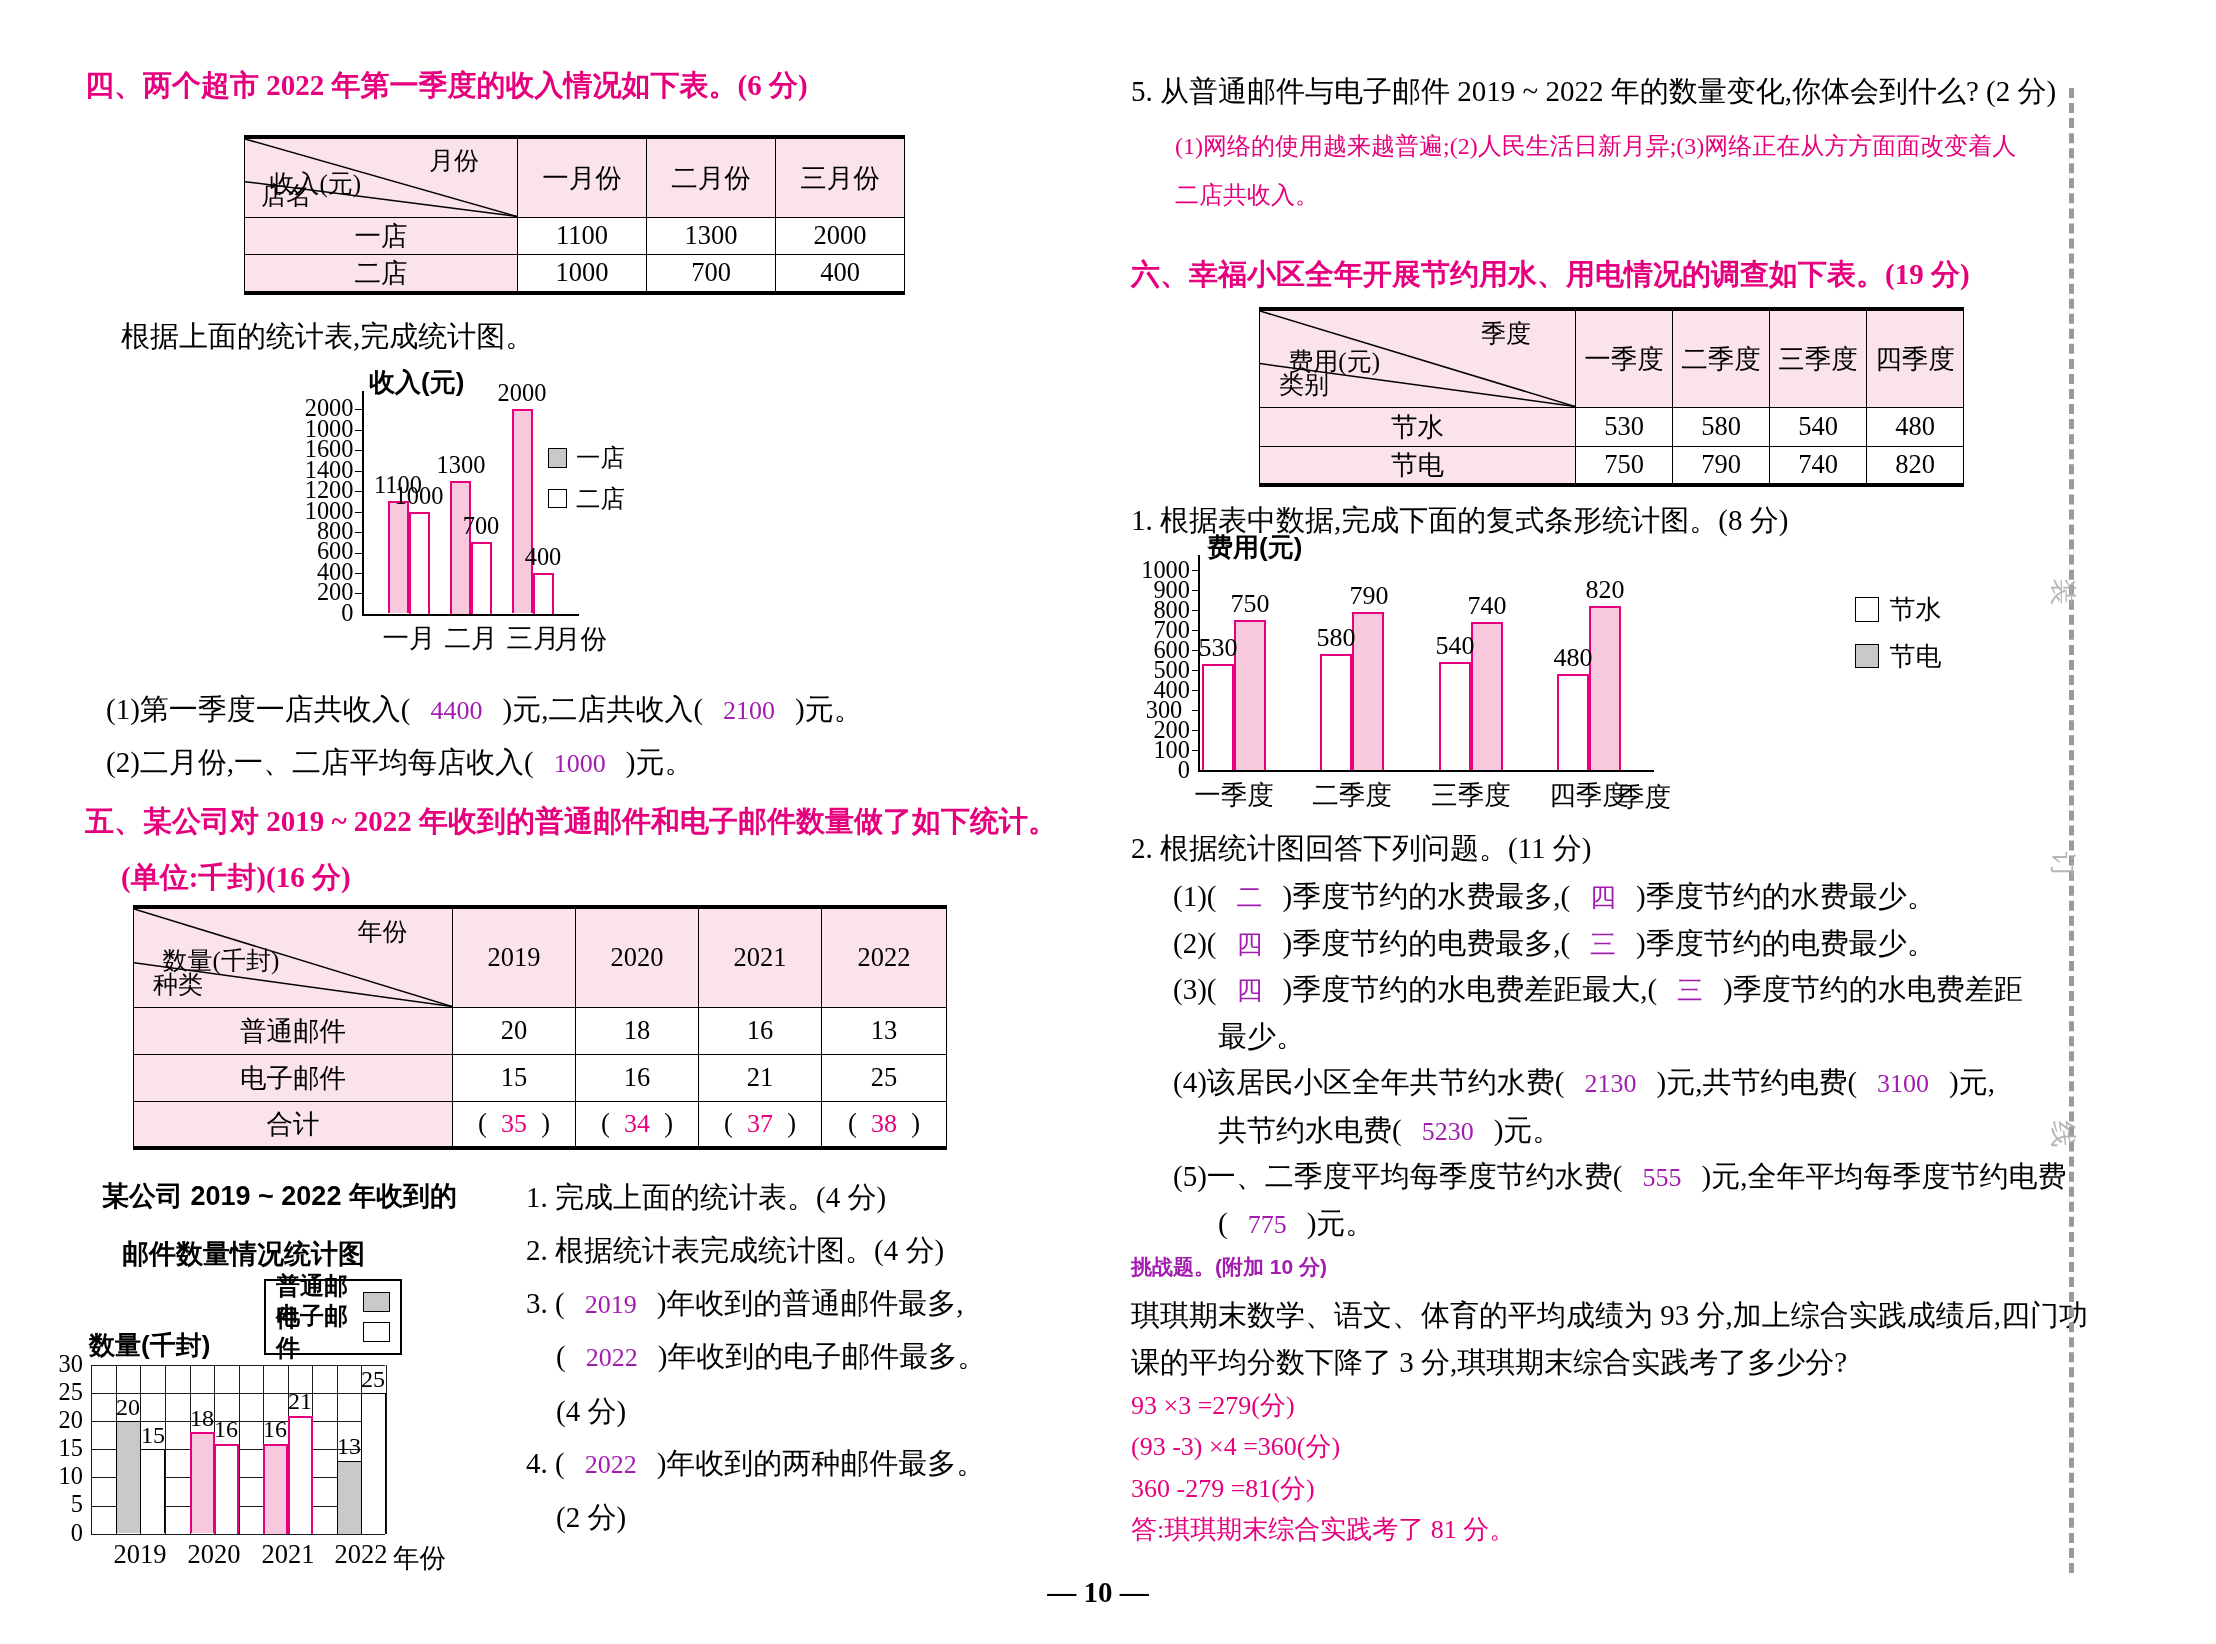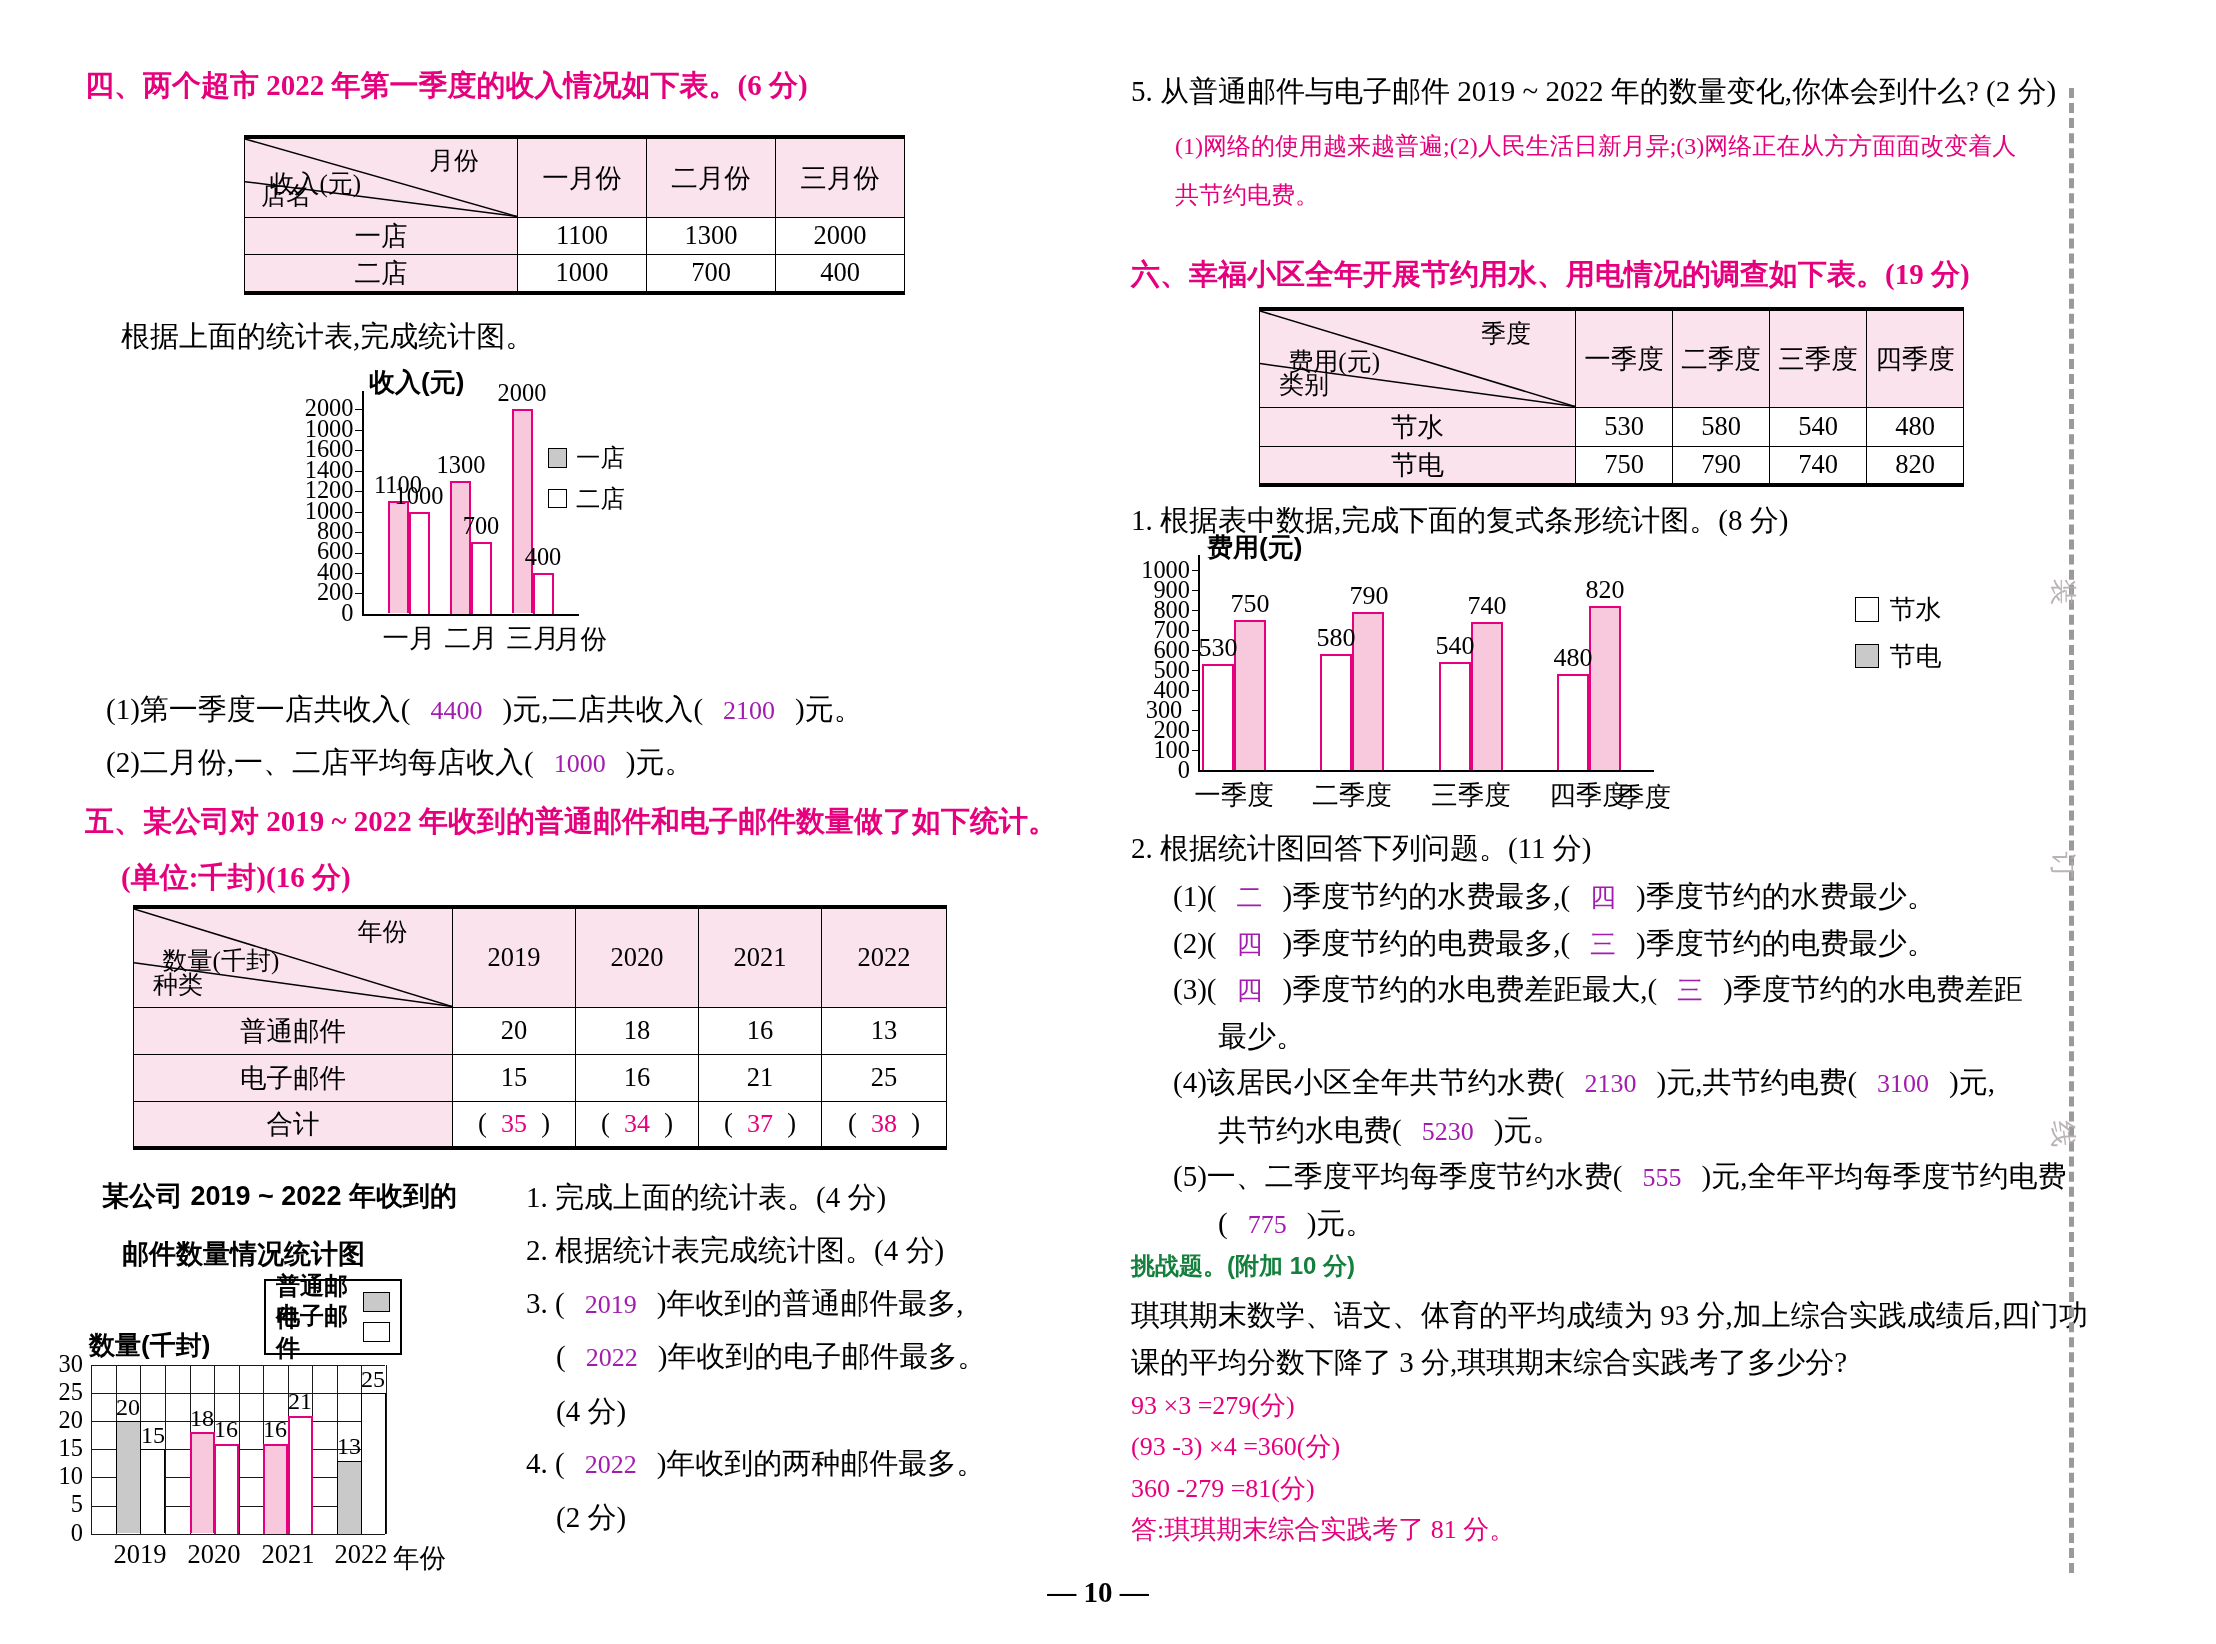--- a/index.html
+++ b/index.html
@@ -1,21 +1,21 @@
 <!DOCTYPE html>
 <html style="font-size:11.5px"><head>
 <meta charset="utf-8">
 <style>
   html,body{margin:0;padding:0;background:#fff;}
   .page{position:relative;width:2216px;height:1645px;background:#fff;overflow:hidden;
         font-family:"Liberation Serif","DejaVu Serif",serif;color:#000;}
   .txt{position:absolute;white-space:nowrap;font-size:29px;}
   .sg-k{color:#000;}
   .sg-t{color:#e6007e;font-family:Liberation Serif, serif;font-weight:bold;font-size:29px;}
-  .sg-t2{color:#15803d;font-family:"Liberation Sans","DejaVu Sans",sans-serif;font-weight:bold;font-size:24px;}
+  .sg-t2{color:#a21caf;font-family:"Liberation Sans","DejaVu Sans",sans-serif;font-weight:bold;font-size:21px;}
   .sg-a{color:#a21caf;font-size:26px;padding:0 20px;}
   .sg-b{color:#000;font-family:"Liberation Sans","DejaVu Sans",sans-serif;font-weight:bold;font-size:27px;}
   .sg-h{color:#e6007e;font-size:24px;}
   .sg-h2{color:#e6007e;font-size:26px;}
   .sg-pg{color:#000;font-weight:bold;font-size:29px;}
 
   
   table.wtab{position:absolute;border-collapse:collapse;table-layout:fixed;
      border-top:4.3px solid #000;border-bottom:4.3px solid #000;}
   table.wtab td{border:1.4px solid #000;text-align:center;vertical-align:middle;
@@ -287,21 +287,21 @@
   <div class="txt" style="left:526px;top:1178px"><span class="sg-k">1. 完成上面的统计表。(4 分)</span></div>
   <div class="txt" style="left:526px;top:1231px"><span class="sg-k">2. 根据统计表完成统计图。(4 分)</span></div>
   <div class="txt" style="left:526px;top:1284px"><span class="sg-k">3. (</span><span class="sg-a">2019</span><span class="sg-k">)年收到的普通邮件最多,</span></div>
   <div class="txt" style="left:556px;top:1337px"><span class="sg-k">(</span><span class="sg-a">2022</span><span class="sg-k">)年收到的电子邮件最多。</span></div>
   <div class="txt" style="left:556px;top:1392px"><span class="sg-k">(4 分)</span></div>
   <div class="txt" style="left:526px;top:1444px"><span class="sg-k">4. (</span><span class="sg-a">2022</span><span class="sg-k">)年收到的两种邮件最多。</span></div>
   <div class="txt" style="left:556px;top:1498px"><span class="sg-k">(2 分)</span></div>
 
   <div class="txt" style="left:1131px;top:72px"><span class="sg-k">5. 从普通邮件与电子邮件 2019 ~ 2022 年的数量变化,你体会到什么? (2 分)</span></div>
   <div class="txt" style="left:1175px;top:128px"><span class="sg-h">(1)网络的使用越来越普遍;(2)人民生活日新月异;(3)网络正在从方方面面改变着人</span></div>
-  <div class="txt" style="left:1175px;top:177px"><span class="sg-h">共节约电费。</span></div>
+  <div class="txt" style="left:1175px;top:177px"><span class="sg-h">二店共收入。</span></div>
 
   <div class="txt" style="left:1131px;top:255px"><span class="sg-t">六、幸福小区全年开展节约用水、用电情况的调查如下表。(19 分)</span></div>
 
   <table class="wtab" style="left:1259px;top:307px;width:703px">
     <colgroup>
         <col style="width:316px">
         <col style="width:97px">
         <col style="width:97px">
         <col style="width:97px">
         <col style="width:97px">

